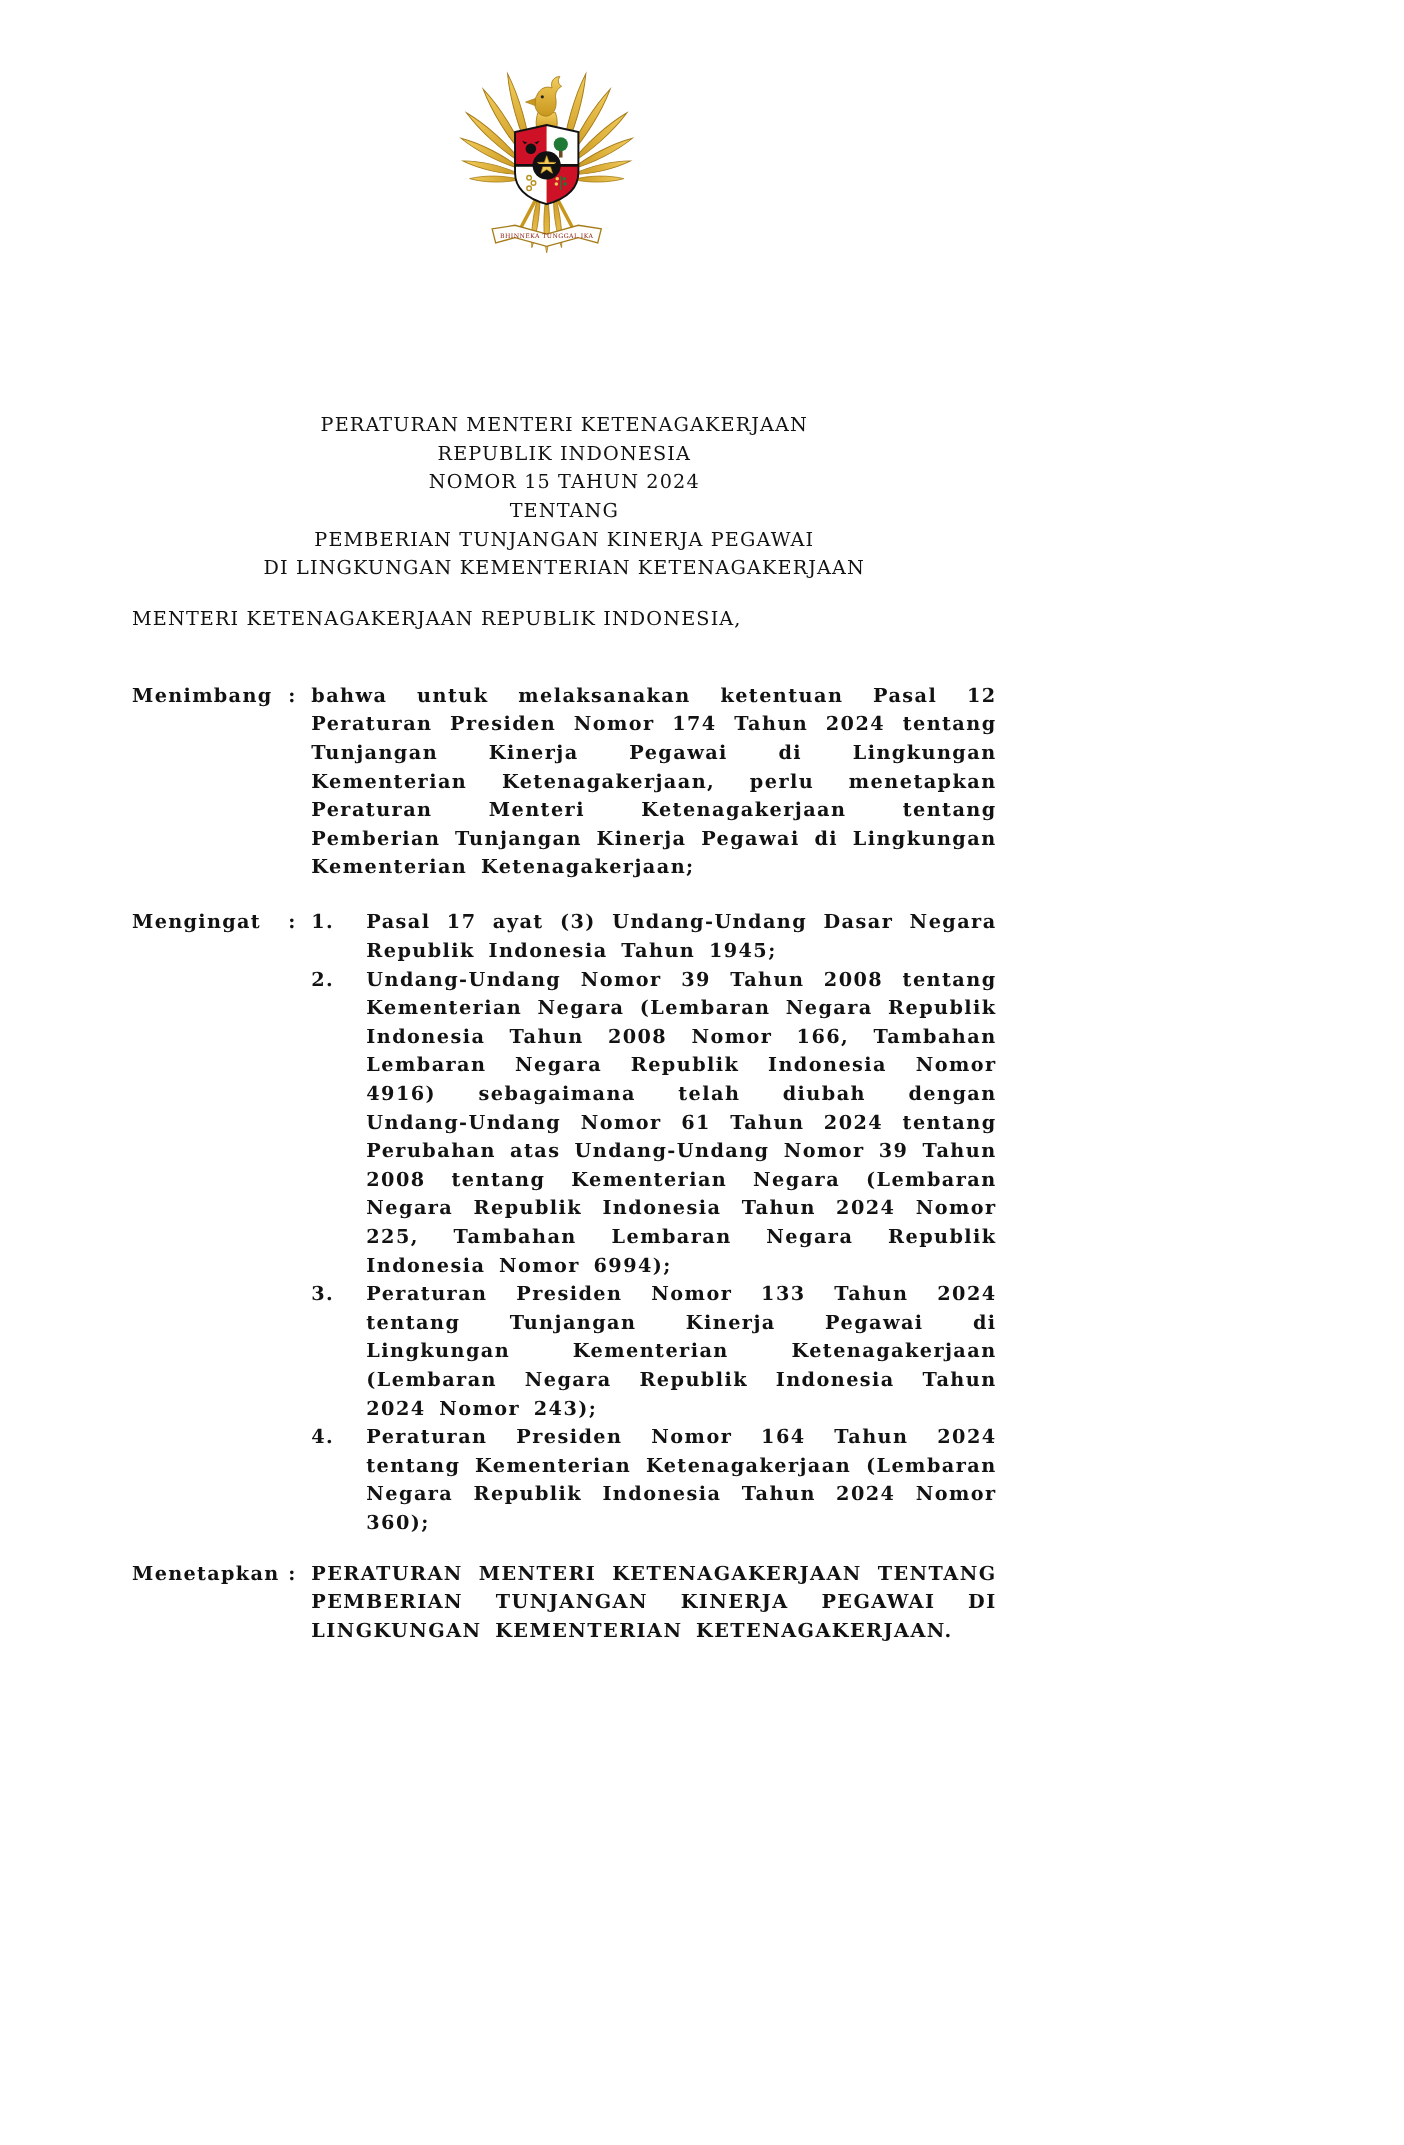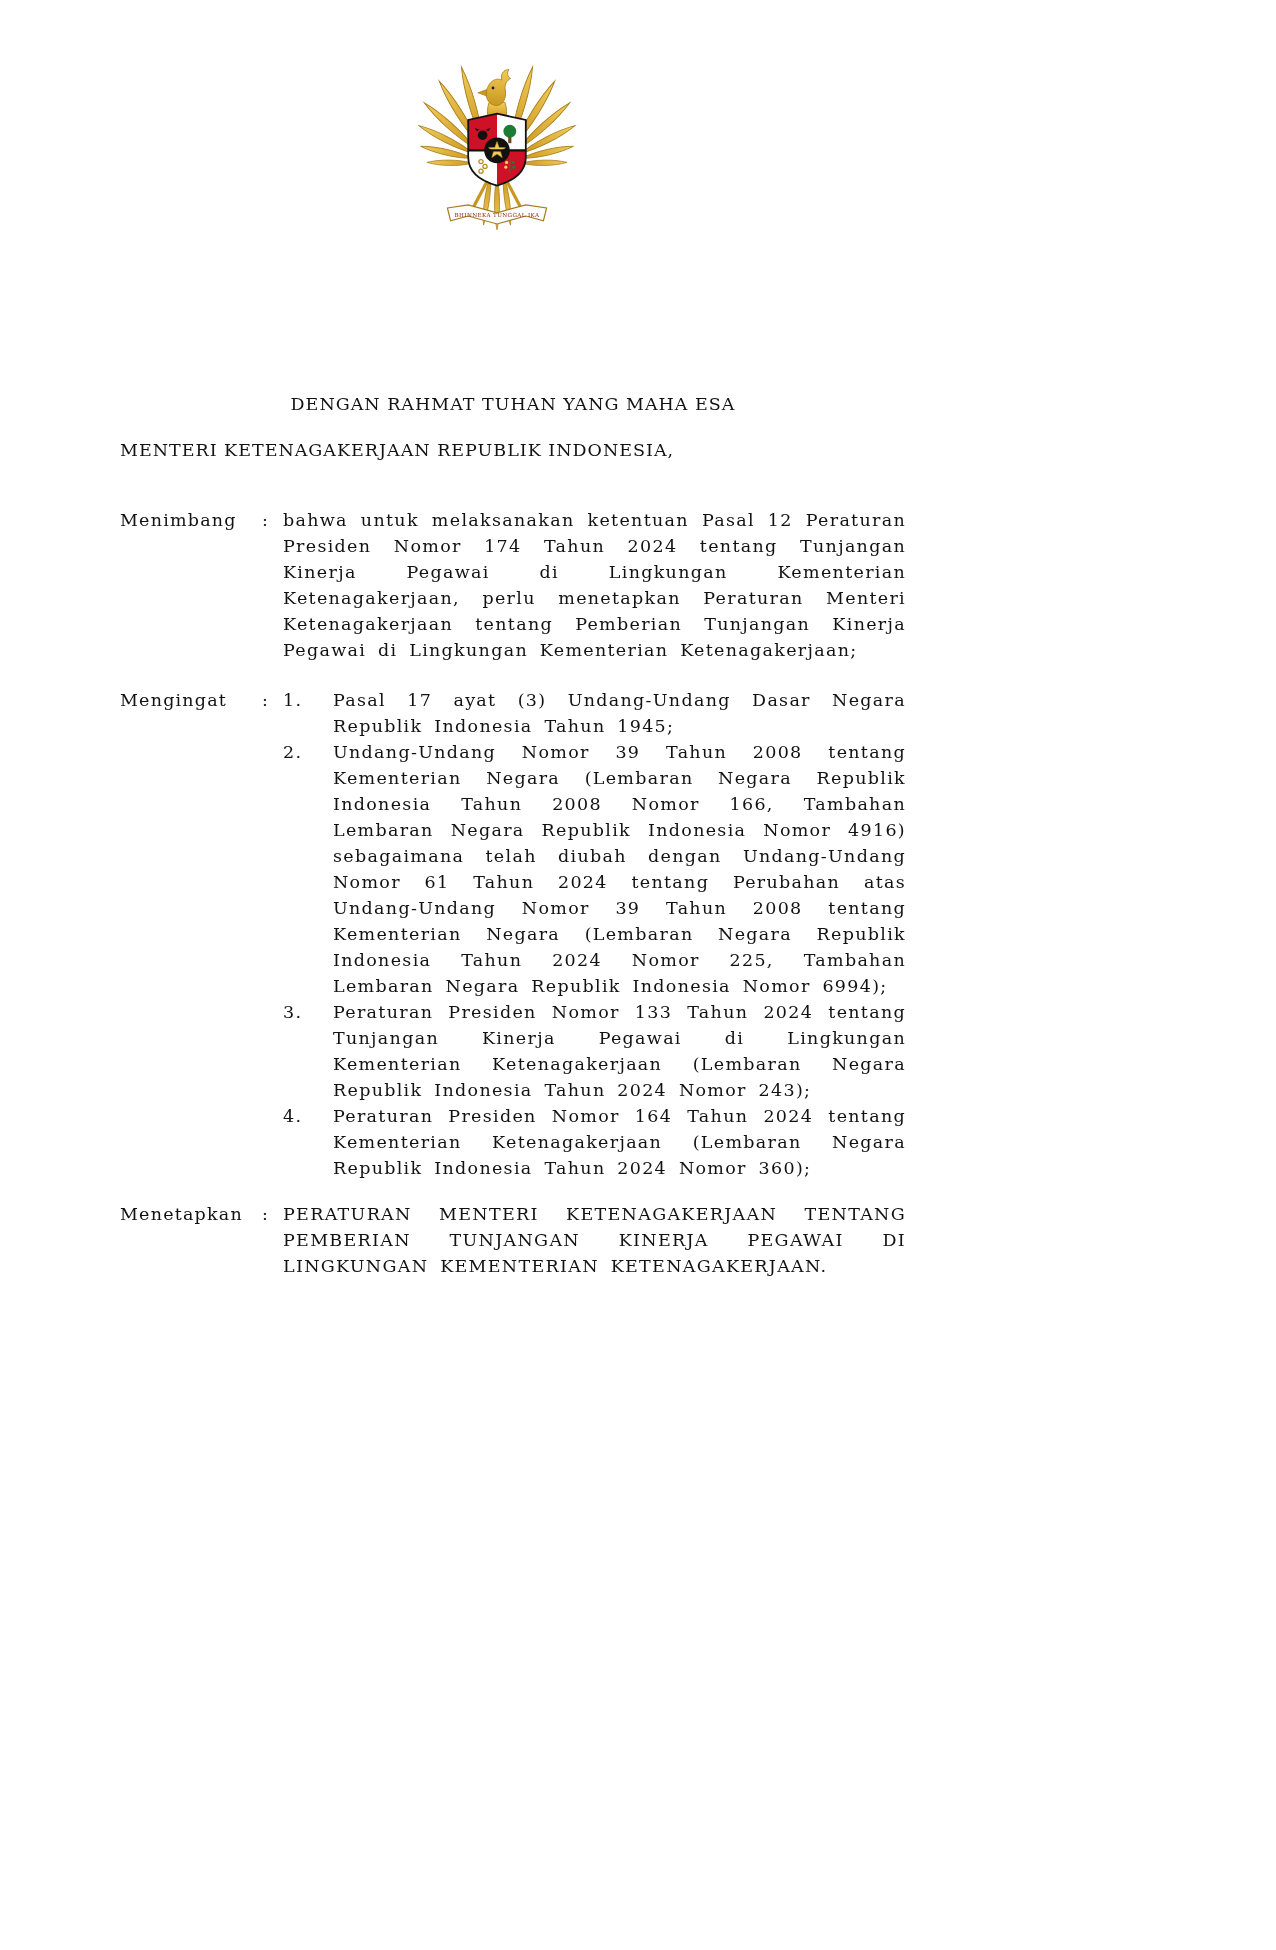--- a/index.html
+++ b/index.html
@@ -28,20 +28,21 @@
   }
   .title-block { text-align:center; letter-spacing:1px; }
   .title-block div { white-space:nowrap; }
   .center { text-align:center; }
   .invocation { margin-top:17px; text-align:center; letter-spacing:1px; }
   .authority  { margin-top:20px; letter-spacing:1px; }
   .clause {
     display:grid;
     grid-template-columns:142px 21px 1fr;
     align-items:start;
+    font-weight:bold;
   }
   .clause .label { letter-spacing:1.2px; }
   .menimbang { margin-top:44px; }
   .mengingat { margin-top:24px; }
   .memutuskan-row { margin-top:18px; }
   .menetapkan { margin-top:20px; }
   .just {
     text-align:justify;
     letter-spacing:1.3px;
     word-spacing:5px;
@@ -141,22 +142,29 @@
 
       <g>
         <path d="M38 190 L64 186 L100 196 L136 186 L162 190 L158 206 L136 200 L100 210 L64 200 L42 206 Z" fill="#FDFDFB" stroke="#A67C1B" stroke-width="1.5"></path>
         <text x="100" y="201" text-anchor="middle" font-size="7" letter-spacing="0.5" fill="#8A2015">BHINNEKA TUNGGAL IKA</text>
       </g>
     </svg>
   </div>
 
   <div class="content">
 
-
-    <div class="invocation">DENGAN RAHMAT TUHAN YANG MAHA ESA</div>
+    <div class="title-block">
+      <div>PERATURAN MENTERI KETENAGAKERJAAN</div>
+      <div>REPUBLIK INDONESIA</div>
+      <div>NOMOR 15 TAHUN 2024</div>
+      <div>TENTANG</div>
+      <div>PEMBERIAN TUNJANGAN KINERJA PEGAWAI</div>
+      <div>DI LINGKUNGAN KEMENTERIAN KETENAGAKERJAAN</div>
+    </div>
+
     <div class="authority">MENTERI KETENAGAKERJAAN REPUBLIK INDONESIA,</div>
 
     <div class="clause menimbang">
       <div class="label">Menimbang</div>
       <div class="colon">:</div>
       <div class="just">bahwa untuk melaksanakan ketentuan Pasal 12 Peraturan Presiden Nomor 174 Tahun 2024 tentang Tunjangan Kinerja Pegawai di Lingkungan Kementerian Ketenagakerjaan, perlu menetapkan Peraturan Menteri Ketenagakerjaan tentang Pemberian Tunjangan Kinerja Pegawai di Lingkungan Kementerian Ketenagakerjaan;</div>
     </div>
 
     <div class="clause mengingat">
       <div class="label">Mengingat</div>

